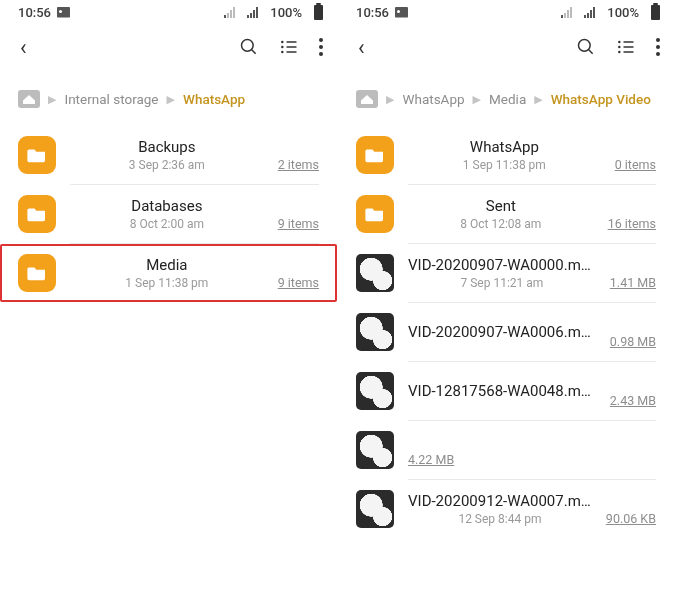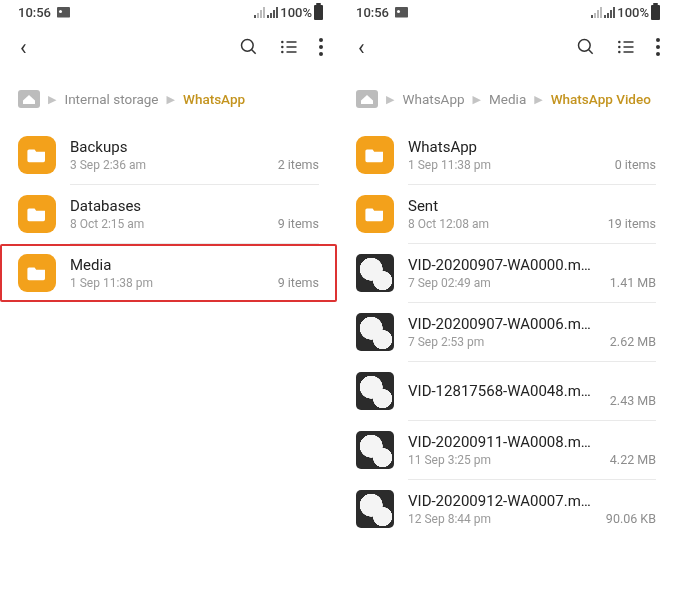--- a/index.html
+++ b/index.html
@@ -3,21 +3,21 @@
 <meta charset="utf-8">
 <style>
   * { box-sizing: border-box; margin: 0; padding: 0; }
   body { font-family: -apple-system, Roboto, "Segoe UI", Arial, sans-serif; background: #fff; width: 674px; height: 611px; display: flex; }
   .screen { width: 337px; height: 611px; background: #fff; position: relative; overflow: hidden; }
   .screen + .screen { border-left: 1px solid rgba(0,0,0,0); }
 
   
   .status { height: 24px; display: flex; align-items: center; justify-content: space-between; padding: 0 14px 0 18px; font-size: 13px; color: #3d3d3d; font-weight: 500; }
   .status-left { display: flex; align-items: center; gap: 6px; }
-  .status-right { display: flex; align-items: center; gap: 2px; justify-content: space-between; }
+  .status-right { display: flex; align-items: center; gap: 12px; justify-content: space-between; }
   .pic-icon { width: 13px; height: 11px; background: #555; clip-path: polygon(0 0,100% 0,100% 100%,0 100%); position: relative; border-radius: 1px; }
   .pic-icon::after { content:""; position:absolute; left:2px; top:3px; width:3px; height:3px; background:#fff; border-radius:50%;}
   .signal { display:inline-flex; align-items:flex-end; gap:1px; height:11px;}
   .signal i { width:2px; background:#555; display:block;}
   .signal i:nth-child(1){height:3px;} .signal i:nth-child(2){height:5px;} .signal i:nth-child(3){height:8px;} .signal i:nth-child(4){height:11px;}
   .signal.weak i:nth-child(2),.signal.weak i:nth-child(3),.signal.weak i:nth-child(4){background:#bbb;}
   .batt { width: 9px; height: 15px; background:#333; border-radius:1px; position:relative;}
   .batt::before{content:"";position:absolute;top:-2px;left:2px;width:5px;height:2px;background:#333;border-radius:1px;}
 
   
@@ -31,32 +31,32 @@
 
   
   .crumbs { display:flex; align-items:center; gap:8px; padding: 20px 18px 14px 18px; font-size: 13.5px; color:#8d8d8d; }
   .home-ico { width:22px; height:18px; background:#bcbcbc; border-radius:3px; position:relative;}
   .home-ico::after{content:""; position:absolute; left:5px; top:5px; width:12px; height:9px; background:#fff; clip-path: polygon(50% 0,100% 60%,100% 100%,0 100%,0 60%);}
   .chev { color:#c4c4c4; font-size:11px;}
   .crumb-last { color:#c4941f; font-weight:500;}
 
   
   .list { padding: 4px 0 0 0;}
-  .row { display:flex; align-items:center; padding: 10px 18px 10px 18px; gap:14px; position:relative;}
+  .row { display:flex; align-items:center; padding: 10px 18px 10px 18px; gap:14px; position:relative;text-align:center;}
   .row.sel { outline: 2px solid #d33; outline-offset:-2px; border-radius:2px;}
   .sep { height:1px; background:#e9e9e9; margin-left:70px; margin-right:18px;}
   .thumb { width:38px; height:38px; border-radius:9px; flex:0 0 38px; display:flex; align-items:center; justify-content:center;}
   .folder { background:#f3a11b;}
   .folder svg{width:20px;height:16px;fill:#fff;}
   .vthumb { background:#2b2b2b; border-radius:5px; position:relative; overflow:hidden;}
   .vthumb::after{content:"";position:absolute;inset:0;background:radial-gradient(circle at 40% 40%,#fff 0 35%,transparent 36%),radial-gradient(circle at 70% 70%,#fff 0 25%,transparent 26%);mix-blend-mode:screen;opacity:.95;}
   .meta { flex:1; min-width:0;}
   .name { font-size:15px; color:#222; line-height:1.2; white-space:nowrap; overflow:hidden; text-overflow:ellipsis;}
   .sub { font-size:12px; color:#9a9a9a; margin-top:2px;}
-  .right { font-size:12.5px; color:#8d8d8d; white-space:nowrap; align-self:flex-end; padding-bottom:2px;}
+  .right { font-size:12.5px; color:#8d8d8d; white-space:nowrap; align-self:flex-end; padding-bottom:2px;text-decoration:underline;}
 </style>
 </head>
 <body>
 
 <div class="screen">
   <div class="status">
     <div class="status-left">
       <span>10:56</span>
       <span class="pic-icon"></span>
     </div>
@@ -128,21 +128,21 @@
       </div>
       <div class="sep"></div>
       <div class="row">
         <div class="thumb folder">
           <svg viewBox="0 0 24 20">
             <path d="M2 3h7l2 3h11v11a2 2 0 0 1-2 2H2a2 2 0 0 1-2-2V5a2 2 0 0 1 2-2z"></path>
           </svg>
         </div>
         <div class="meta">
           <div class="name">Databases</div>
-          <div class="sub">8 Oct 2:15 am</div>
+          <div class="sub">8 Oct 2:00 am</div>
         </div>
         <div class="right">9 items</div>
       </div>
       <div class="sep"></div>
       <div class="row sel">
         <div class="thumb folder">
           <svg viewBox="0 0 24 20">
             <path d="M2 3h7l2 3h11v11a2 2 0 0 1-2 2H2a2 2 0 0 1-2-2V5a2 2 0 0 1 2-2z"></path>
           </svg>
         </div>
@@ -233,55 +233,50 @@
       <div class="row">
         <div class="thumb folder">
           <svg viewBox="0 0 24 20">
             <path d="M2 3h7l2 3h11v11a2 2 0 0 1-2 2H2a2 2 0 0 1-2-2V5a2 2 0 0 1 2-2z"></path>
           </svg>
         </div>
         <div class="meta">
           <div class="name">Sent</div>
           <div class="sub">8 Oct 12:08 am</div>
         </div>
-        <div class="right">19 items</div>
+        <div class="right">16 items</div>
       </div>
       <div class="sep"></div>
       <div class="row">
         <div class="thumb vthumb"></div>
         <div class="meta">
           <div class="name">VID-20200907-WA0000.mp4</div>
-          <div class="sub">7 Sep 02:49 am</div>
+          <div class="sub">7 Sep 11:21 am</div>
         </div>
         <div class="right">1.41 MB</div>
       </div>
       <div class="sep"></div>
       <div class="row">
         <div class="thumb vthumb"></div>
         <div class="meta">
           <div class="name">VID-20200907-WA0006.mp4</div>
-          <div class="sub">7 Sep 2:53 pm</div>
-        </div>
-        <div class="right">2.62 MB</div>
+        </div>
+        <div class="right">0.98 MB</div>
       </div>
       <div class="sep"></div>
       <div class="row">
         <div class="thumb vthumb"></div>
         <div class="meta">
           <div class="name">VID-12817568-WA0048.mp4</div>
         </div>
         <div class="right">2.43 MB</div>
       </div>
       <div class="sep"></div>
       <div class="row">
         <div class="thumb vthumb"></div>
-        <div class="meta">
-          <div class="name">VID-20200911-WA0008.mp4</div>
-          <div class="sub">11 Sep 3:25 pm</div>
-        </div>
         <div class="right">4.22 MB</div>
       </div>
       <div class="sep"></div>
       <div class="row">
         <div class="thumb vthumb"></div>
         <div class="meta">
           <div class="name">VID-20200912-WA0007.mp4</div>
           <div class="sub">12 Sep 8:44 pm</div>
         </div>
         <div class="right">90.06 KB</div>

